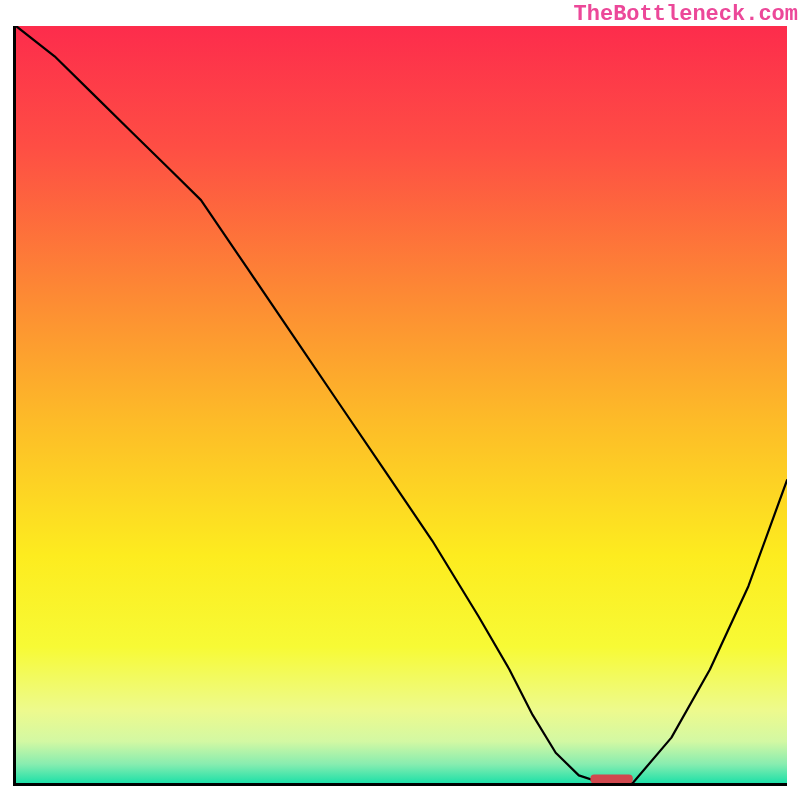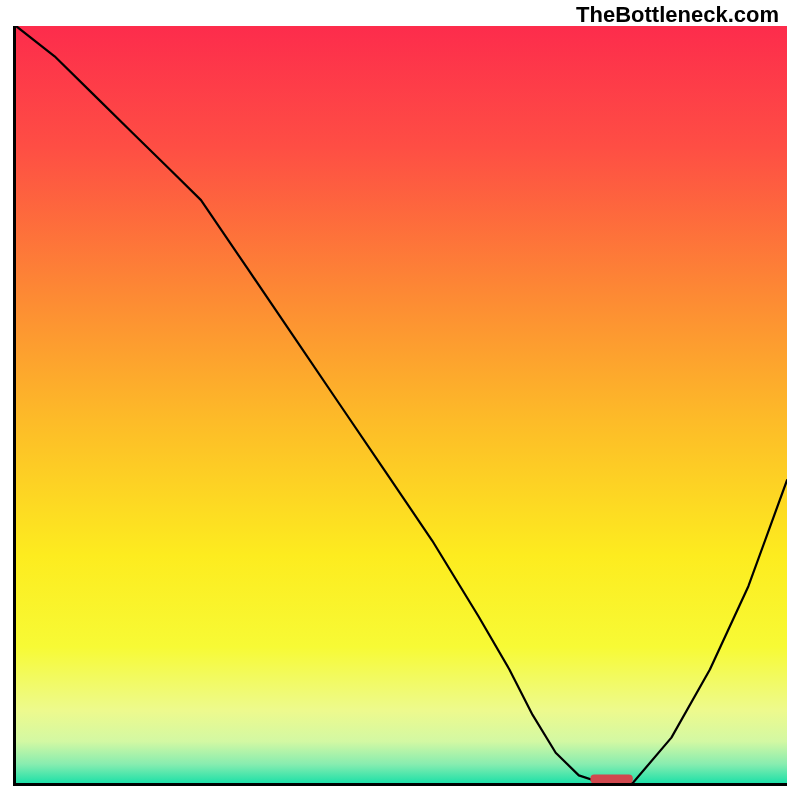--- a/index.html
+++ b/index.html
@@ -11,25 +11,25 @@
     overflow: hidden;
   }
   .chart-container {
     position: relative;
     width: 800px;
     height: 800px;
   }
   .watermark {
     position: absolute;
     top: 2px;
-    right: 21px;
-    font-family: Liberation Sans, sans-serif;
+    right: 2px;
+    font-family: Liberation Mono, monospace;
     font-size: 22px;
     font-weight: bold;
-    color: #000000;
+    color: #ec4899;
     z-index: 10;
   }
   .plot-frame {
     position: absolute;
     left: 13px;
     top: 26px;
     width: 774px;
     height: 760px;
     border-left: 3px solid #000;
     border-bottom: 3px solid #000;

